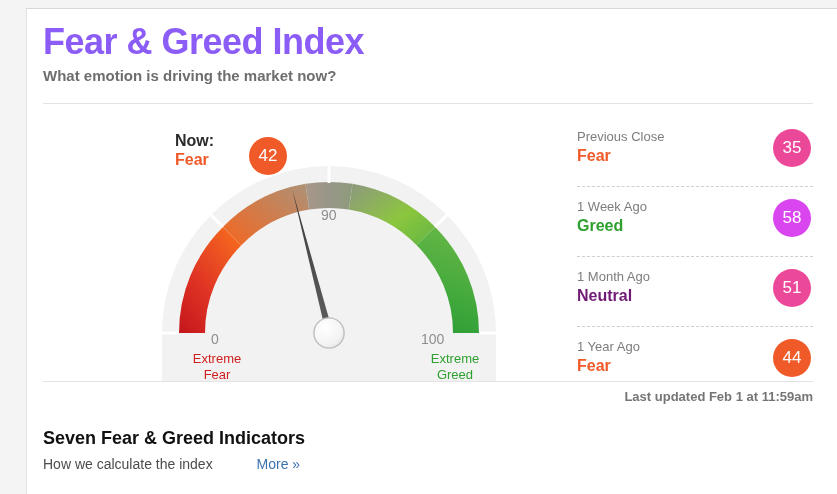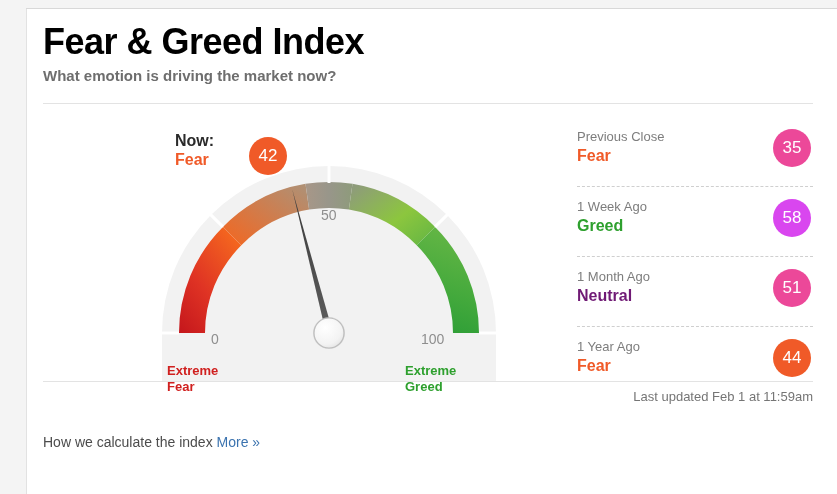--- a/index.html
+++ b/index.html
@@ -35,21 +35,21 @@
   }
   .header {
     position: absolute;
     left: 16px;
     top: 12px;
     width: 770px;
   }
   .title {
     font-size: 36px;
     font-weight: bold;
-    color: #000000;
+    color: #8b5cf6;
     letter-spacing: -0.5px;
     line-height: 42px;
     margin: 0;
   }
   .subtitle {
     font-size: 15px;
     font-weight: bold;
     color: #6e6e6e;
     margin: 4px 0 16px 0;
     line-height: 18px;
@@ -115,24 +115,24 @@
     font-size: 14px;
     color: #8e8e8e;
   }
   .scale-num.zero { left: 168px; top: 222px; }
   .scale-num.fifty { left: 278px; top: 98px; }
   .scale-num.hundred { left: 378px; top: 222px; }
 
   .end-label {
     position: absolute;
     width: 100px;
+    text-align: center;
     font-size: 13px;
-    font-weight: bold;
+    font-weight: normal;
     line-height: 16px;
-    margin-top: 12px;
   }
   .end-label.left {
     left: 124px;
     top: 242px;
     color: #d0201f;
   }
   .end-label.right {
     left: 362px;
     top: 242px;
     color: #2ea02e;
@@ -183,20 +183,21 @@
     text-align: center;
   }
   .last-updated {
     position: absolute;
     left: 400px;
     top: 380px;
     width: 386px;
     text-align: right;
     font-size: 13px;
     color: #757575;
+    font-weight: bold;
   }
 
   
   .footer-section {
     position: absolute;
     left: 16px;
     top: 418px;
     width: 770px;
   }
   .footer-title {
@@ -208,20 +209,21 @@
   }
   .footer-sub {
     font-size: 14px;
     color: #4c4c4c;
     margin: 6px 0 0 0;
     line-height: 18px;
   }
   .footer-sub a {
     color: #3b73af;
     text-decoration: none;
+    margin-left: 40px;
   }
 </style>
 </head>
 <body>
 
 <div class="page-top-rule"></div>
 
 <div class="card">
 
   <div class="header">
@@ -294,21 +296,21 @@
     </svg>
 
     <div class="now-label">
       <span class="now-word">Now:</span>
       <span class="now-rating">Fear</span>
     </div>
 
     <div class="now-bubble">42</div>
 
     <div class="scale-num zero">0</div>
-    <div class="scale-num fifty">50</div>
+    <div class="scale-num fifty">90</div>
     <div class="scale-num hundred">100</div>
 
     <div class="end-label left">
       <span>Extreme</span><br>
       <span>Fear</span>
     </div>
     <div class="end-label right">
       <span>Extreme</span><br>
       <span>Greed</span>
     </div>
@@ -340,19 +342,20 @@
       <div class="reading-bubble" style="background:#f05a28">44</div>
     </div>
 
   </div>
 
   <div class="divider bottom"></div>
 
   <div class="last-updated">Last updated Feb 1 at 11:59am</div>
 
   <div class="footer-section">
+    <h2 class="footer-title">Seven Fear &amp; Greed Indicators</h2>
     <p class="footer-sub">
       <span>How we calculate the index</span>
       <a href="#">More »</a>
     </p>
   </div>
 
 </div>
 
 </body></html>

